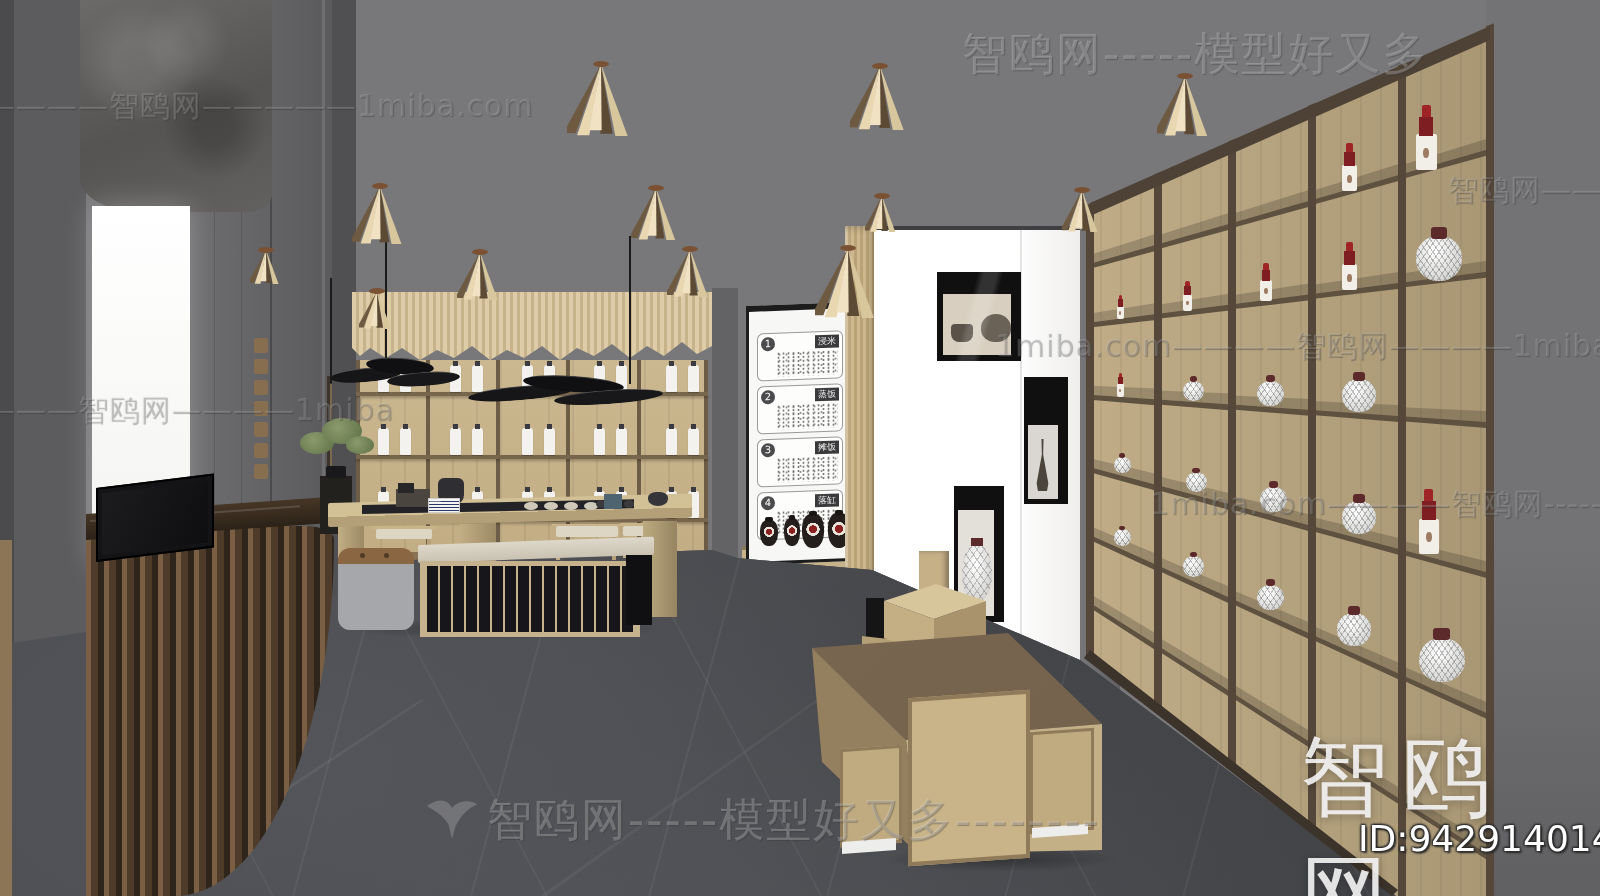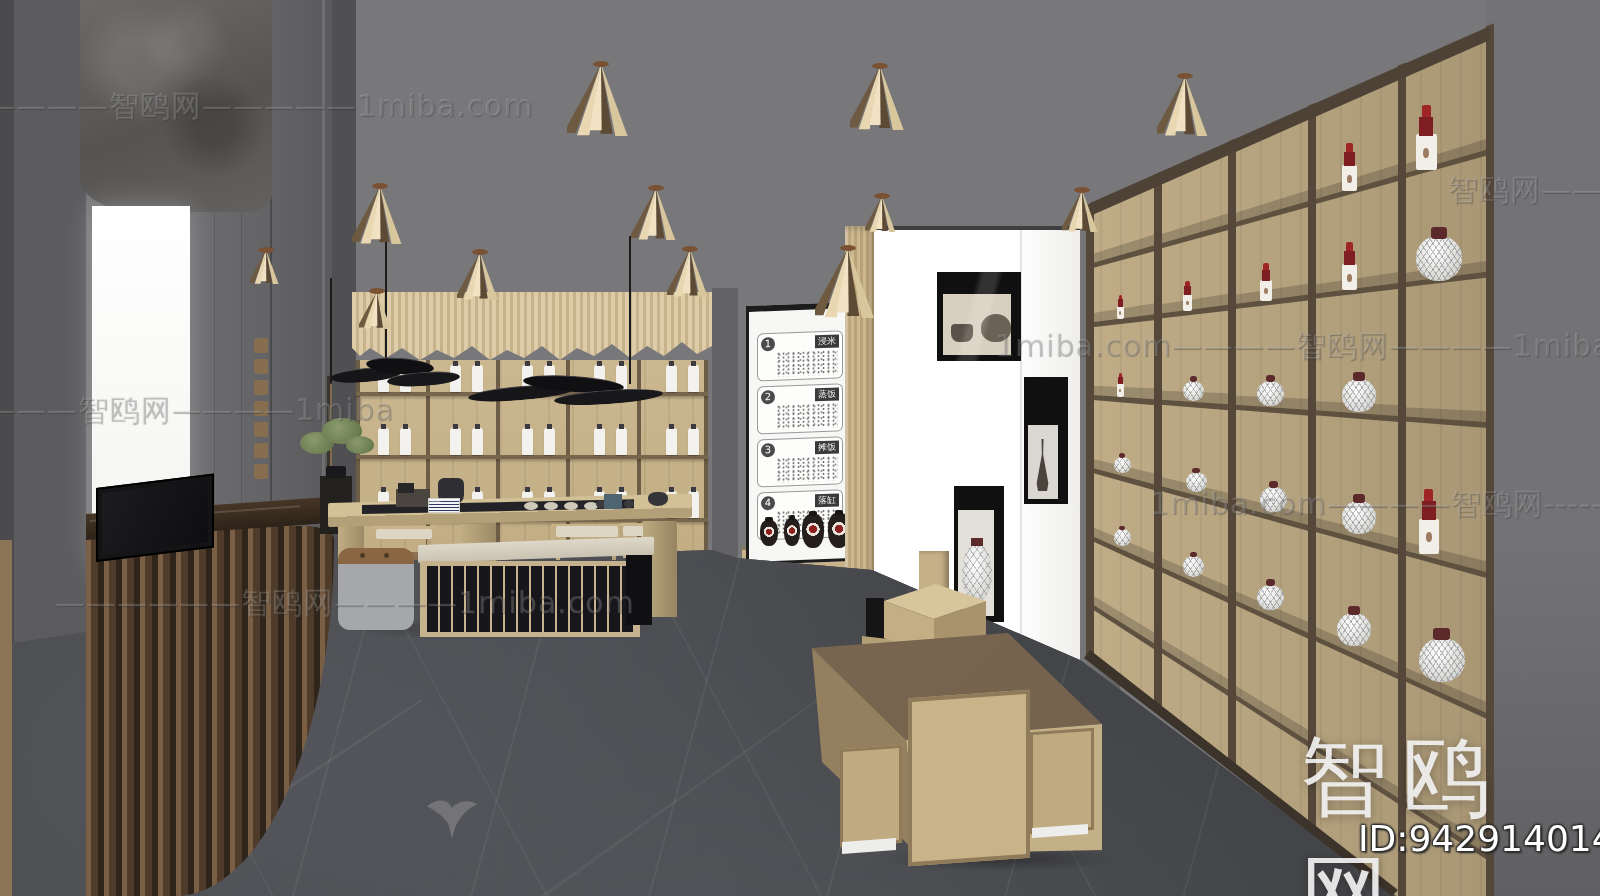--- a/index.html
+++ b/index.html
@@ -603,26 +603,27 @@
       <div style="position: absolute; left: 8.15px; top: -3px; width: 16px; height: 6px; background: rgb(122, 82, 51); border-radius: 50%;"></div>
     </div>
     <div style="position: absolute; left: 358.95px; top: 291px; width: 36.1px; height: 38px;">
       <div style="position: absolute; left: 0px; top: 0px; width: 100%; height: 100%; background: rgb(110, 90, 64); clip-path: polygon(50% 0px, -5% 96%, 13% 96%);"></div>
       <div style="position: absolute; left: 0px; top: 0px; width: 100%; height: 100%; background: rgb(232, 215, 176); clip-path: polygon(50% 0px, 15% 99%, 33% 99%);"></div>
       <div style="position: absolute; left: 0px; top: 0px; width: 100%; height: 100%; background: rgb(92, 74, 53); clip-path: polygon(50% 0px, 49% 97%, 67% 97%);"></div>
       <div style="position: absolute; left: 0px; top: 0px; width: 100%; height: 100%; background: rgb(216, 198, 157); clip-path: polygon(50% 0px, 71% 100%, 89% 100%);"></div>
       <div style="position: absolute; left: 0px; top: 0px; width: 100%; height: 100%; background: rgb(240, 226, 194); clip-path: polygon(50% 0px, 33% 92%, 51% 92%);"></div>
       <div style="position: absolute; left: 10.05px; top: -3px; width: 16px; height: 6px; background: rgb(122, 82, 51); border-radius: 50%;"></div>
     </div>
+    <div class="wm wm-big" style="position: absolute; left: 962px; top: 24px;">智鸥网-----模型好又多</div>
     <div class="wm" style="position: absolute; left: -15px; top: 86px;">————智鸥网—————1miba.com</div>
     <div class="wm" style="position: absolute; left: 1448px; top: 170px;">智鸥网———</div>
     <div class="wm" style="position: absolute; left: 995px; top: 326px;">1miba.com————智鸥网————1miba.com</div>
     <div class="wm" style="position: absolute; left: -15px; top: 390px;">———智鸥网————1miba</div>
     <div class="wm" style="position: absolute; left: 1150px; top: 484px;">1miba.com————智鸥网--------</div>
-    <div class="wm" style="position: absolute; left: 55px; top: 583px;">——————智鸥网————1miba.com</div>
     <div style="position: absolute; left: 425px; top: 790px; width: 700px; height: 60px;">
       <svg width="54" height="48" viewBox="0 0 60 50" style="position:absolute;left:0;top:4px;opacity:.55">
         <path d="M2 12 C14 2 26 4 30 14 C36 6 50 4 58 10 C48 14 40 22 34 34 L30 48 L26 32 C20 22 10 16 2 12 Z" fill="rgba(215,215,215,.45)"></path>
       </svg>
+      <div class="wm wm-big" style="position: absolute; left: 62px; top: 0px;">智鸥网-----模型好又多--------</div>
     </div>
     <div class="logo-txt" style="position: absolute; left: 1300px; top: 718px;">智鸥网</div>
     <div class="id-txt" style="position: absolute; left: 1358px; top: 818px;">ID:942914014</div>
   </div>
 
 </body></html>

